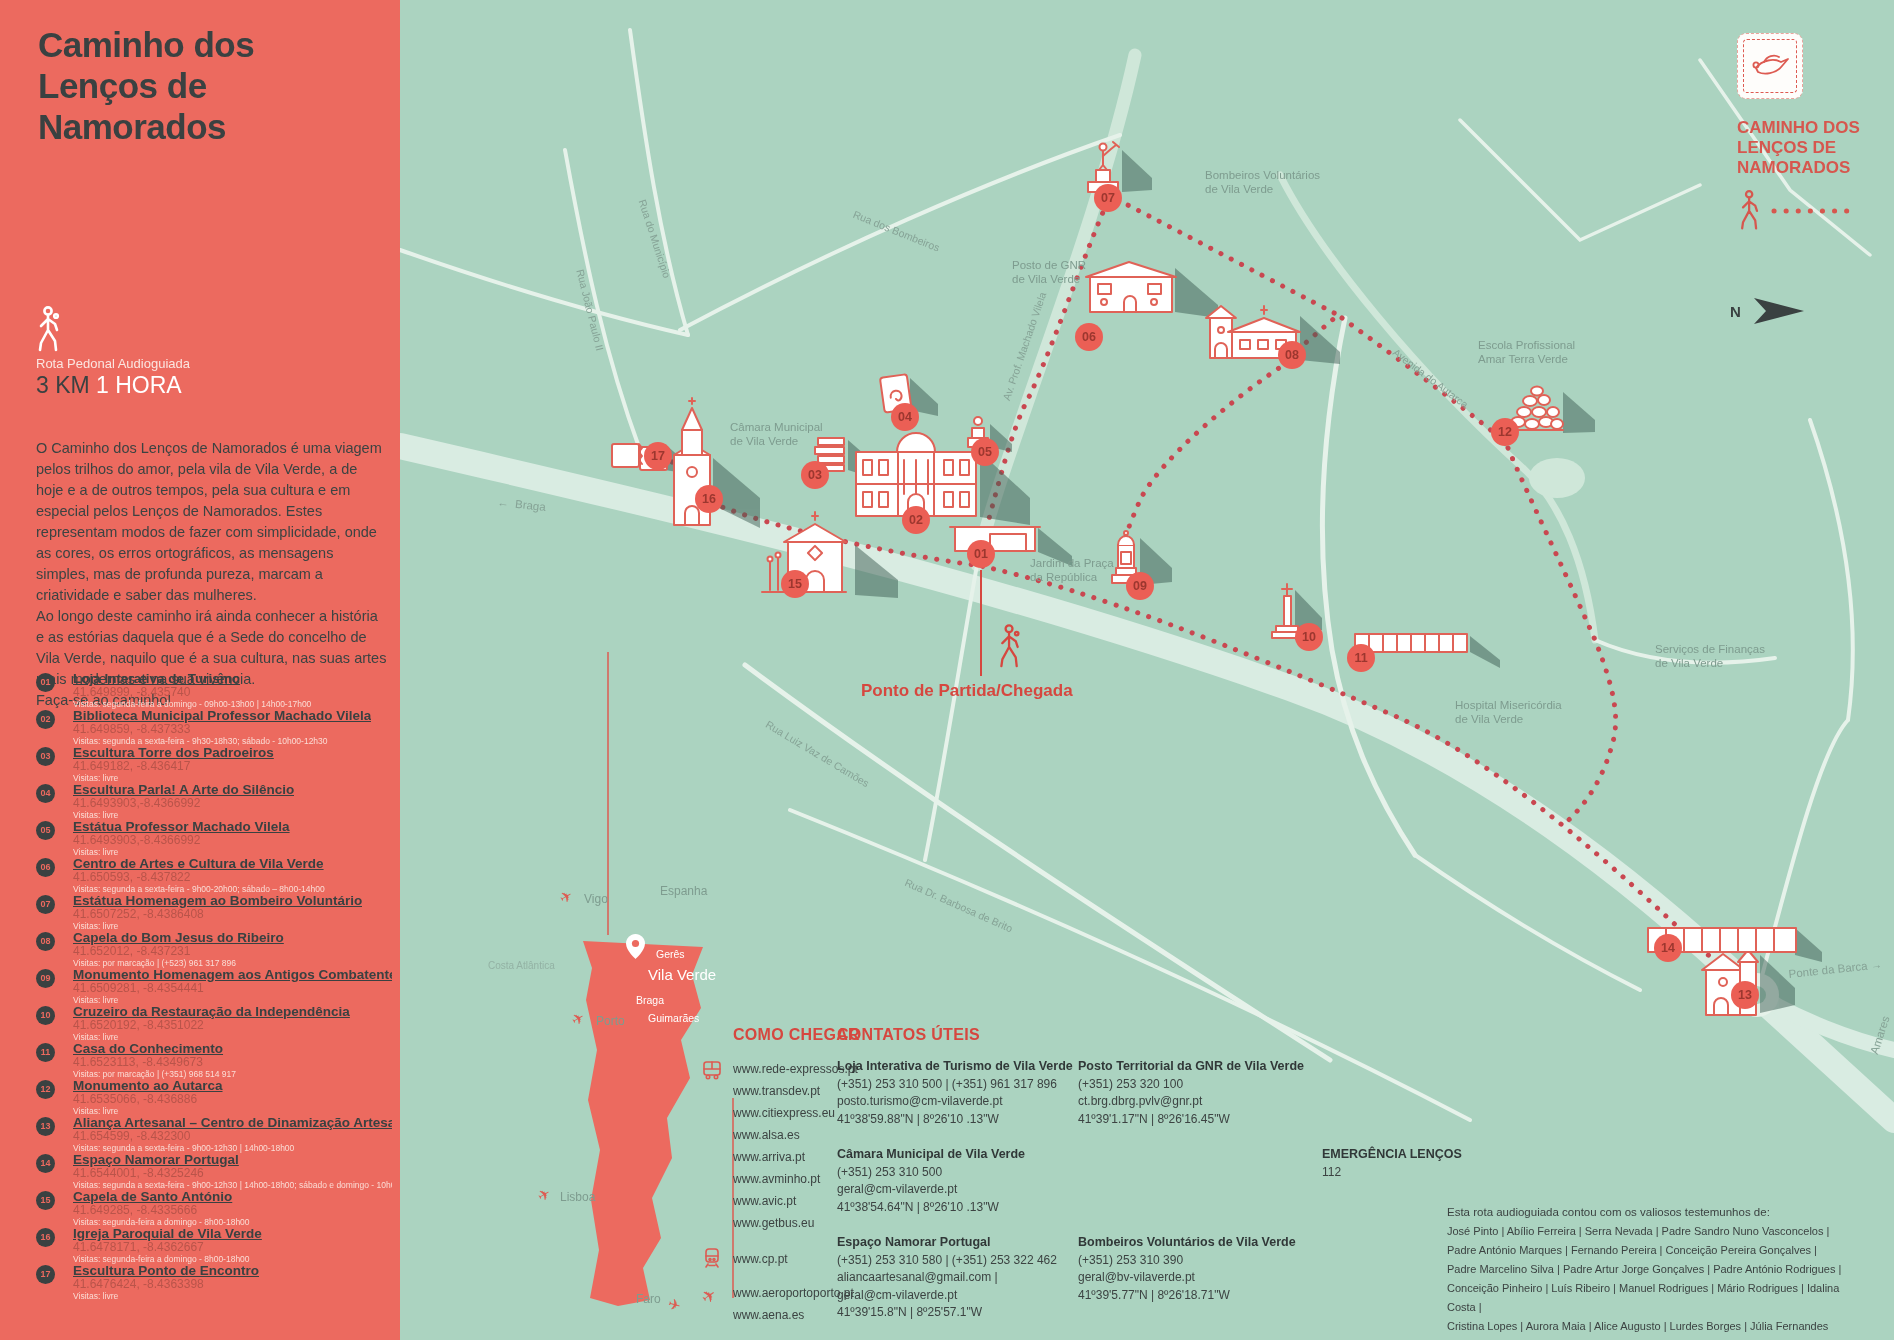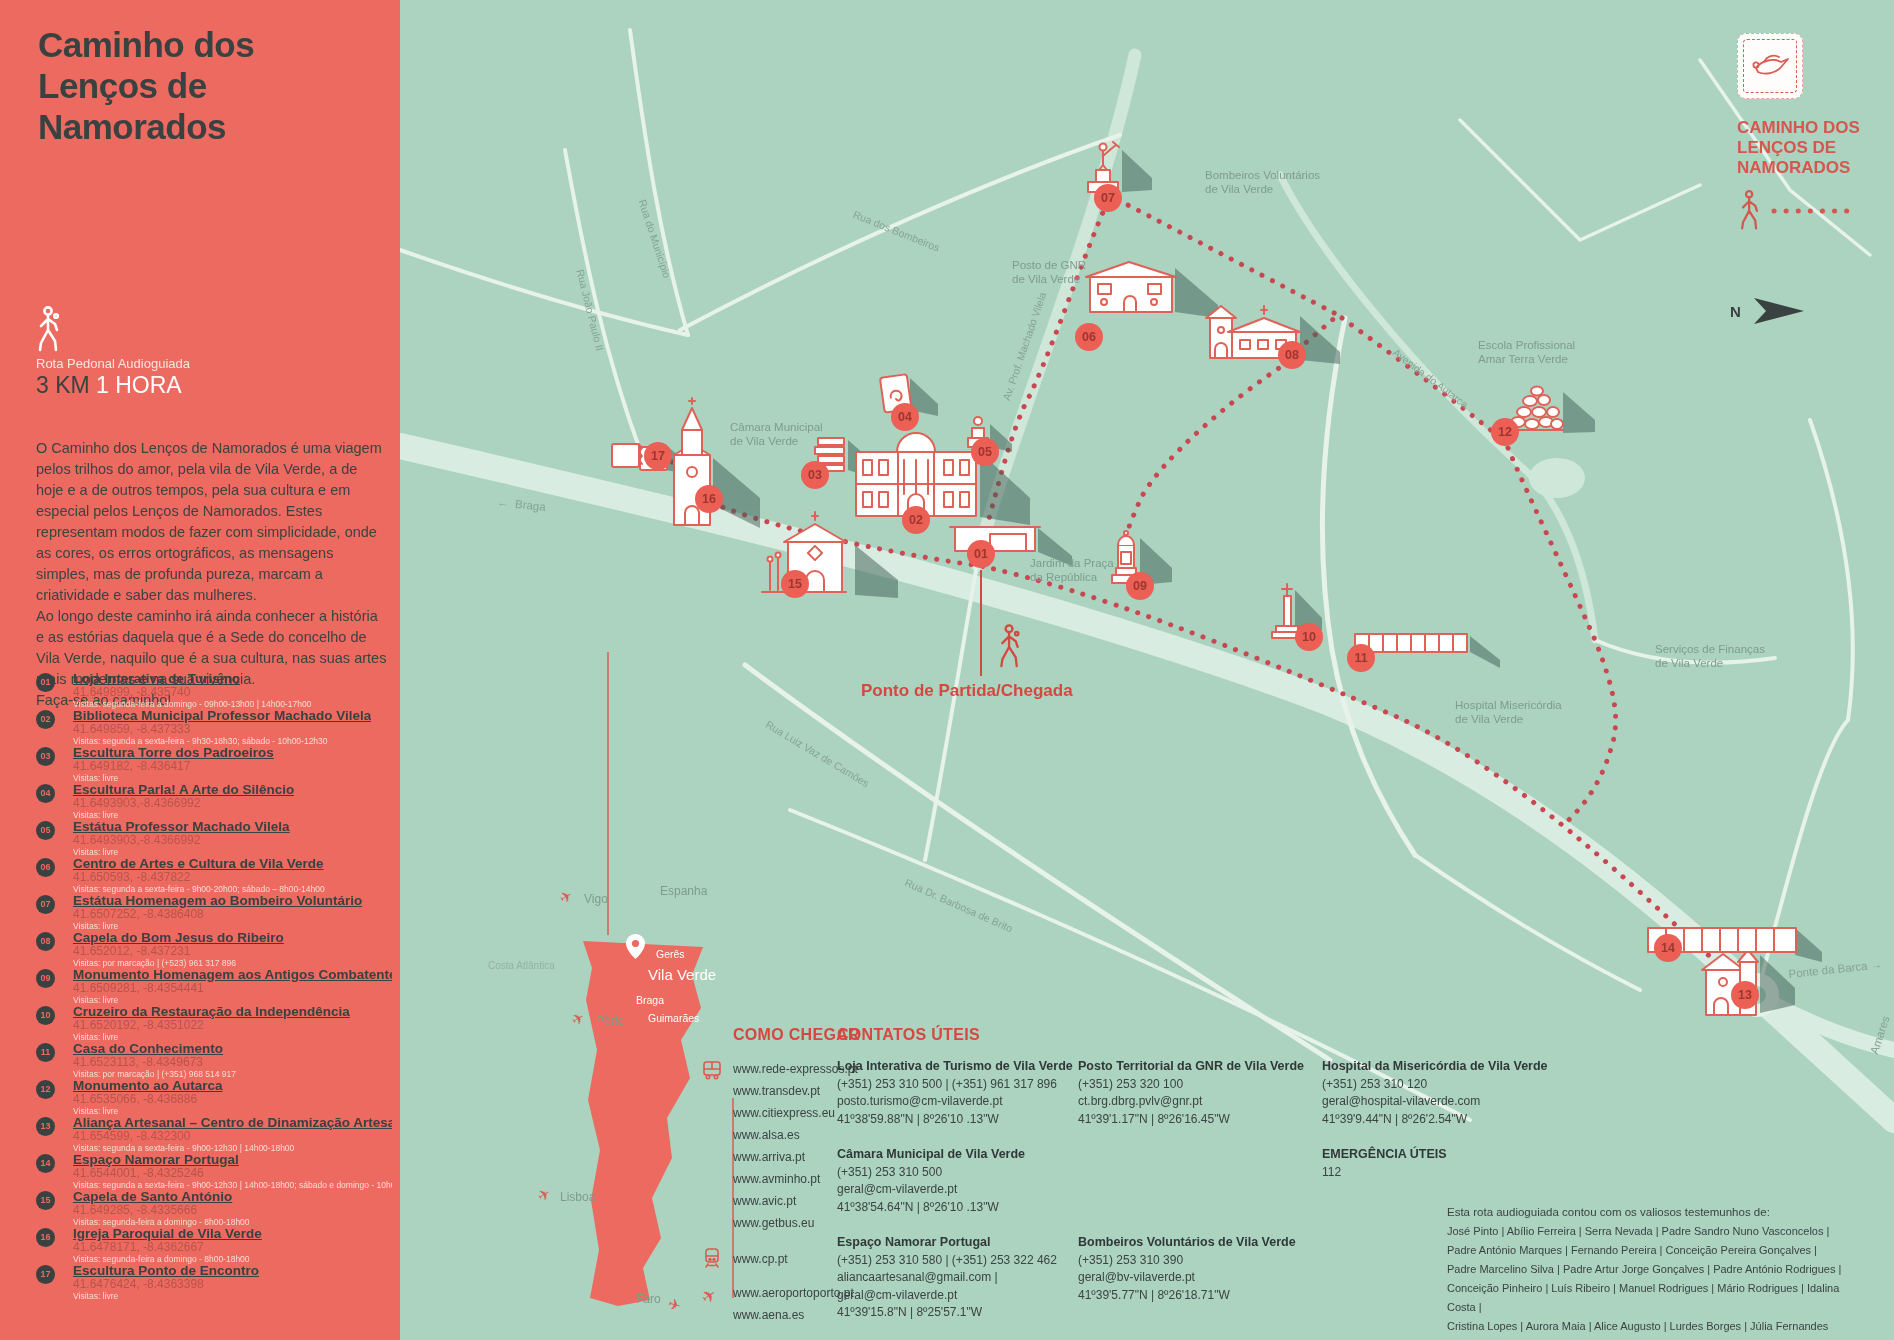--- a/index.html
+++ b/index.html
@@ -438,28 +438,22 @@
     <div>(+351) 253 320 100</div>
     <div>ct.brg.dbrg.pvlv@gnr.pt</div>
     <div>41º39'1.17"N | 8º26'16.45"W</div>
   </div>
   <div class="centry" style="left:1078px;top:1234px">
     <div class="ct">Bombeiros Voluntários de Vila Verde</div>
     <div>(+351) 253 310 390</div>
     <div>geral@bv-vilaverde.pt</div>
     <div>41º39'5.77"N | 8º26'18.71"W</div>
   </div>
-  <div class="centry" style="left:1322px;top:1058px">
-    <div class="ct">Hospital da Misericórdia de Vila Verde</div>
-    <div>(+351) 253 310 120</div>
-    <div>geral@hospital-vilaverde.com</div>
-    <div>41º39'9.44"N | 8º26'2.54"W</div>
-  </div>
   <div class="centry" style="left:1322px;top:1146px">
-    <div class="ct">EMERGÊNCIA ÚTEIS</div>
+    <div class="ct">EMERGÊNCIA LENÇOS</div>
     <div>112</div>
   </div>
 
   <div class="testi">
     <div class="ti">Esta rota audioguiada contou com os valiosos testemunhos de:</div>
     <div>José Pinto | Abílio Ferreira | Serra Nevada | Padre Sandro Nuno Vasconcelos |</div>
     <div>Padre António Marques | Fernando Pereira | Conceição Pereira Gonçalves |</div>
     <div>Padre Marcelino Silva | Padre Artur Jorge Gonçalves | Padre António Rodrigues |</div>
     <div>Conceição Pinheiro | Luís Ribeiro | Manuel Rodrigues | Mário Rodrigues | Idalina Costa |</div>
     <div>Cristina Lopes | Aurora Maia | Alice Augusto | Lurdes Borges | Júlia Fernandes</div>

